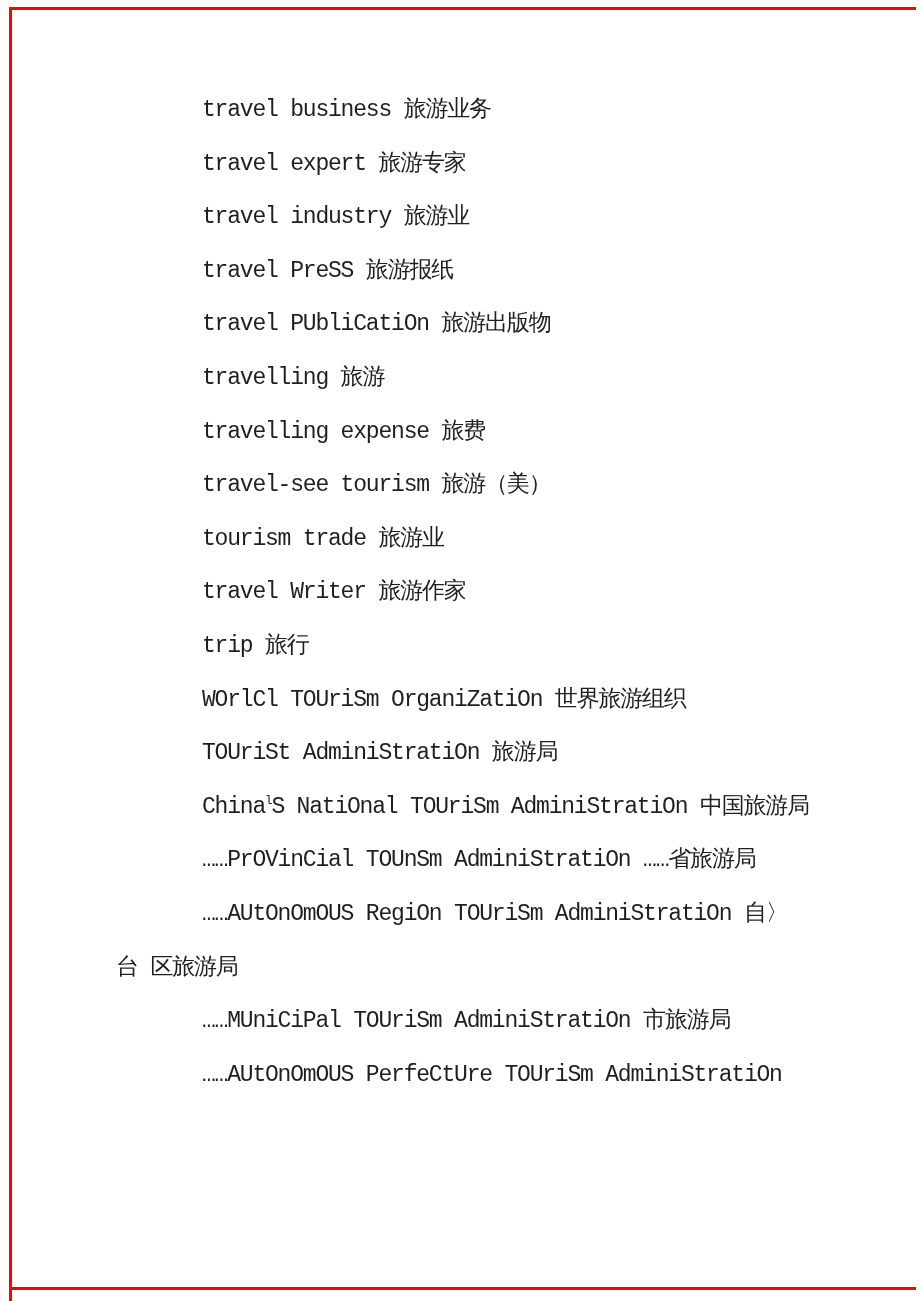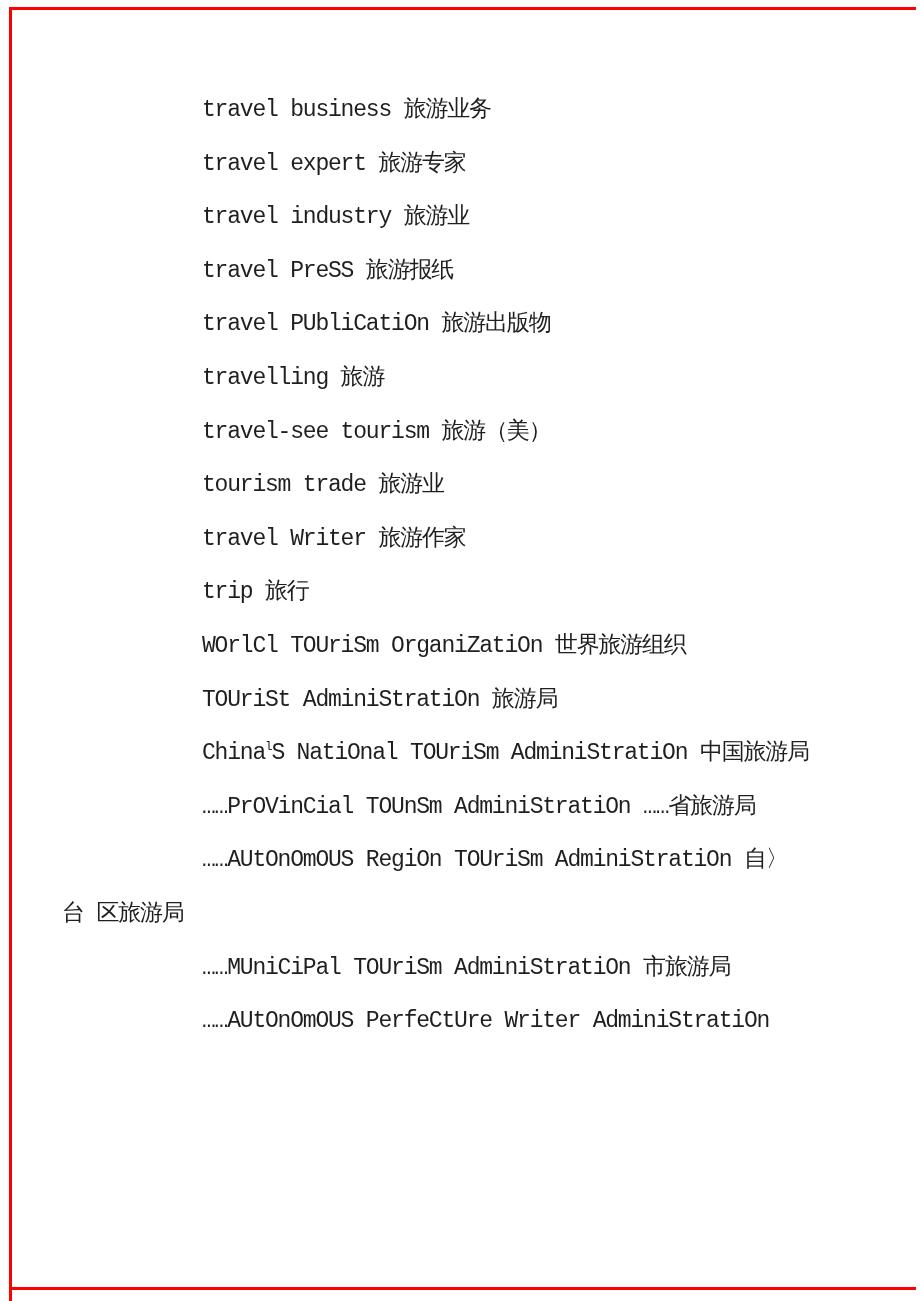--- a/index.html
+++ b/index.html
@@ -39,21 +39,21 @@
     padding: 0 0 0 202px;
     height: 53.6px;
     line-height: 53.6px;
     font-size: 23px;
     letter-spacing: -1.2px;
     color: #1f1f1f;
     white-space: pre;
     font-family: "Liberation Mono", "DejaVu Sans Mono", monospace;
   }
   .line.flush {
-    padding-left: 62px;
+    padding-left: 116px;
   }
   .sup {
     font-size: 0.55em;
     vertical-align: super;
     line-height: 0;
   }
 </style>
 </head>
 <body>
 
@@ -63,27 +63,28 @@
   <div class="red-line left" style="background: rgb(255, 0, 0);"></div>
   <div class="red-line bottom" style="background: rgb(255, 0, 0);"></div>
 
   <main class="content">
     <p class="line">travel business 旅游业务</p>
     <p class="line">travel expert 旅游专家</p>
     <p class="line">travel industry 旅游业</p>
     <p class="line">travel PreSS 旅游报纸</p>
     <p class="line">travel PUbliCatiOn 旅游出版物</p>
     <p class="line">travelling 旅游</p>
+    <p class="line">travelling expense 旅费</p>
     <p class="line">travel-see tourism 旅游（美）</p>
     <p class="line">tourism trade 旅游业</p>
     <p class="line">travel Writer 旅游作家</p>
     <p class="line">trip 旅行</p>
     <p class="line">WOrlCl TOUriSm OrganiZatiOn 世界旅游组织</p>
     <p class="line">TOUriSt AdminiStratiOn 旅游局</p>
     <p class="line"><span>China</span><sup class="sup">l</sup><span>S NatiOnal TOUriSm AdminiStratiOn 中国旅游局</span></p>
     <p class="line">……PrOVinCial TOUnSm AdminiStratiOn ……省旅游局</p>
     <p class="line">……AUtOnOmOUS RegiOn TOUriSm AdminiStratiOn 自〉</p>
     <p class="line flush">台 区旅游局</p>
     <p class="line">……MUniCiPal TOUriSm AdminiStratiOn 市旅游局</p>
-    <p class="line">……AUtOnOmOUS PerfeCtUre Writer AdminiStratiOn</p>
+    <p class="line">……AUtOnOmOUS PerfeCtUre TOUriSm AdminiStratiOn</p>
   </main>
 
 </div>
 
 </body></html>

